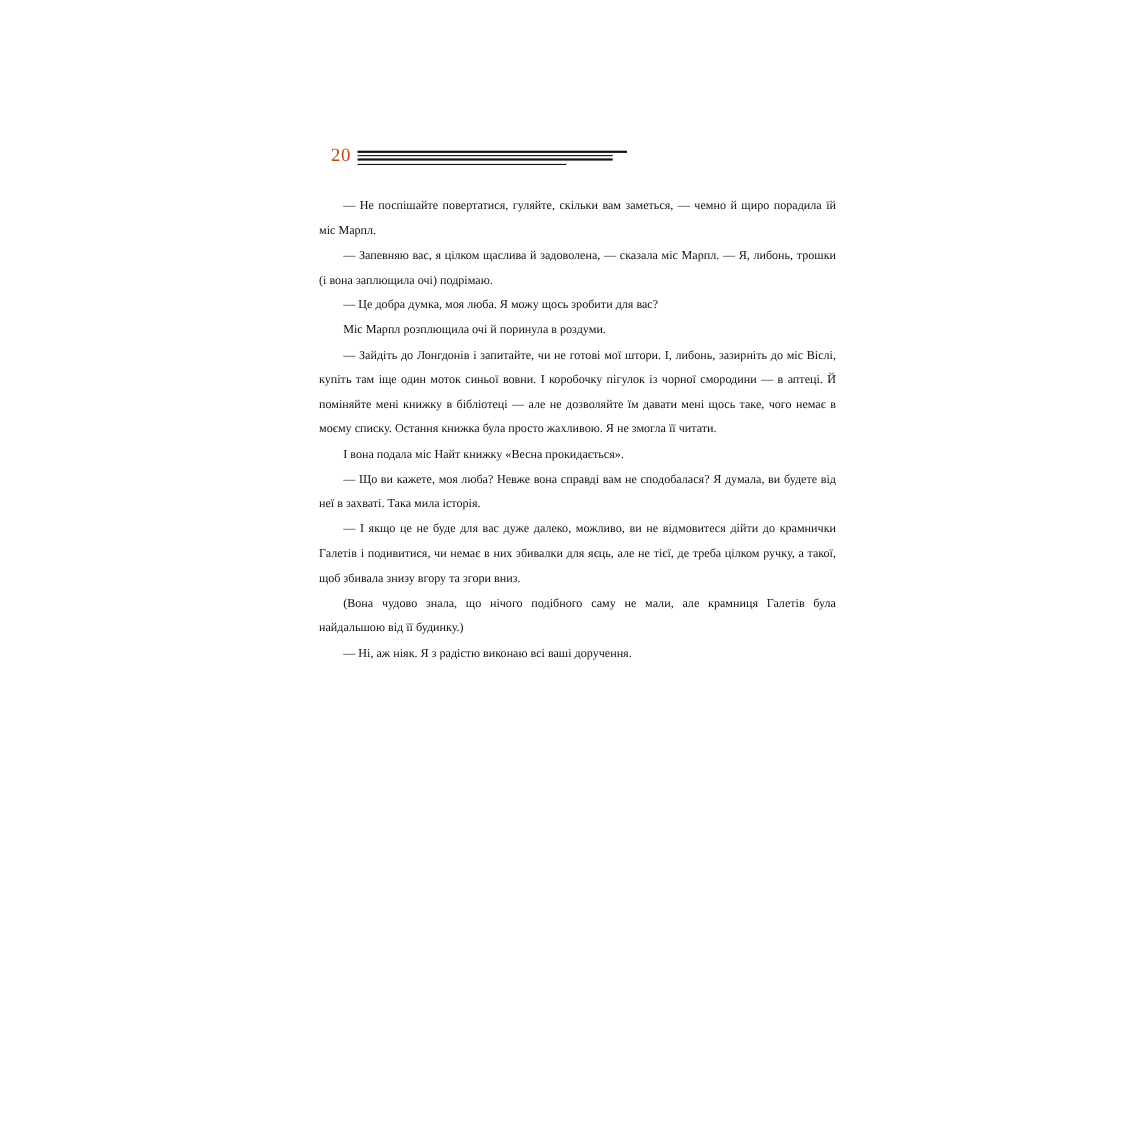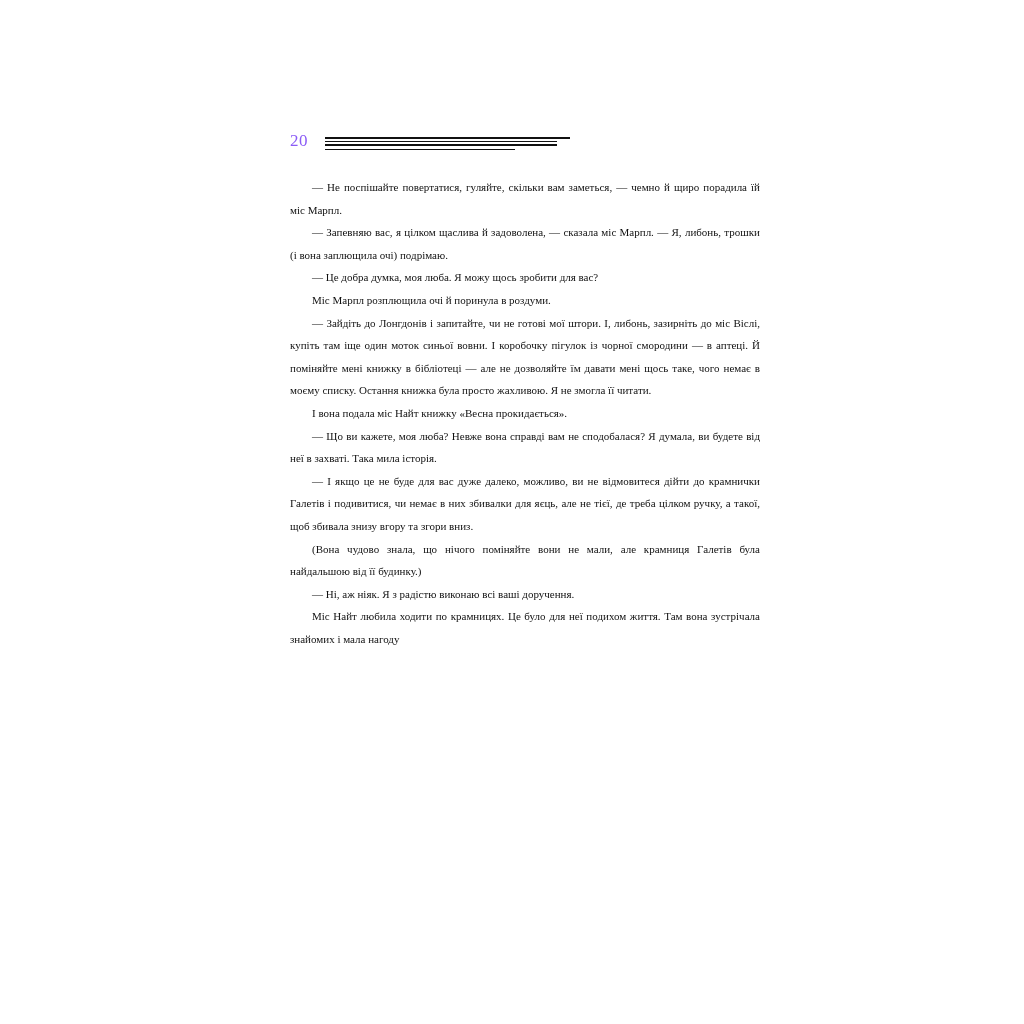--- a/index.html
+++ b/index.html
@@ -26,26 +26,26 @@
     top: 130px;
     width: 470px;
   }
   
   .running-head {
     position: relative;
     height: 34px;
   }
   .folio {
     position: absolute;
-    left: 0;
+    left: 11px;
     top: 2px;
     font-size: 17px;
     line-height: 1;
     letter-spacing: 0.5px;
-    color: #8b5cf6;
+    color: #c2410c;
   }
   .head-rules {
     position: absolute;
     left: 35px;
     top: 7px;
     width: 245px;
     height: 14px;
   }
   .head-rules .rule {
     position: absolute;
@@ -88,19 +88,18 @@
 
     <div class="text-block">
       <p class="para">— Не поспішайте повертатися, гуляйте, скільки вам за­меться, — чемно й щиро порадила їй міс Марпл.</p>
       <p class="para">— Запевняю вас, я цілком щаслива й задоволена, — ска­зала міс Марпл. — Я, либонь, трошки (і вона заплющила очі) подрімаю.</p>
       <p class="para">— Це добра думка, моя люба. Я можу щось зробити для вас?</p>
       <p class="para">Міс Марпл розплющила очі й поринула в роздуми.</p>
       <p class="para">— Зайдіть до Лонгдонів і запитайте, чи не готові мої што­ри. І, либонь, зазирніть до міс Віслі, купіть там іще один моток синьої вовни. І коробочку пігулок із чорної смороди­ни — в аптеці. Й поміняйте мені книжку в бібліотеці — але не дозволяйте їм давати мені щось таке, чого немає в моєму списку. Остання книжка була просто жахливою. Я не змогла її читати.</p>
       <p class="para">І вона подала міс Найт книжку «Весна прокидається».</p>
       <p class="para">— Що ви кажете, моя люба? Невже вона справді вам не сподобалася? Я думала, ви будете від неї в захваті. Така мила історія.</p>
       <p class="para">— І якщо це не буде для вас дуже далеко, можливо, ви не відмовитеся дійти до крамнички Галетів і подивитися, чи немає в них збивалки для яєць, але не тієї, де треба цілком ручку, а такої, щоб збивала знизу вгору та згори вниз.</p>
-      <p class="para">(Вона чудово знала, що нічого поміняйте вони не мали, але крамниця Галетів була найдальшою від її будинку.)</p>
+      <p class="para">(Вона чудово знала, що нічого подібного саму не мали, але крамниця Галетів була найдальшою від її будинку.)</p>
       <p class="para">— Ні, аж ніяк. Я з радістю виконаю всі ваші доручення.</p>
-      <p class="para">Міс Найт любила ходити по крамницях. Це було для неї подихом життя. Там вона зустрічала знайомих і мала нагоду</p>
     </div>
 
   </div>
 </div>
 
 </body></html>

